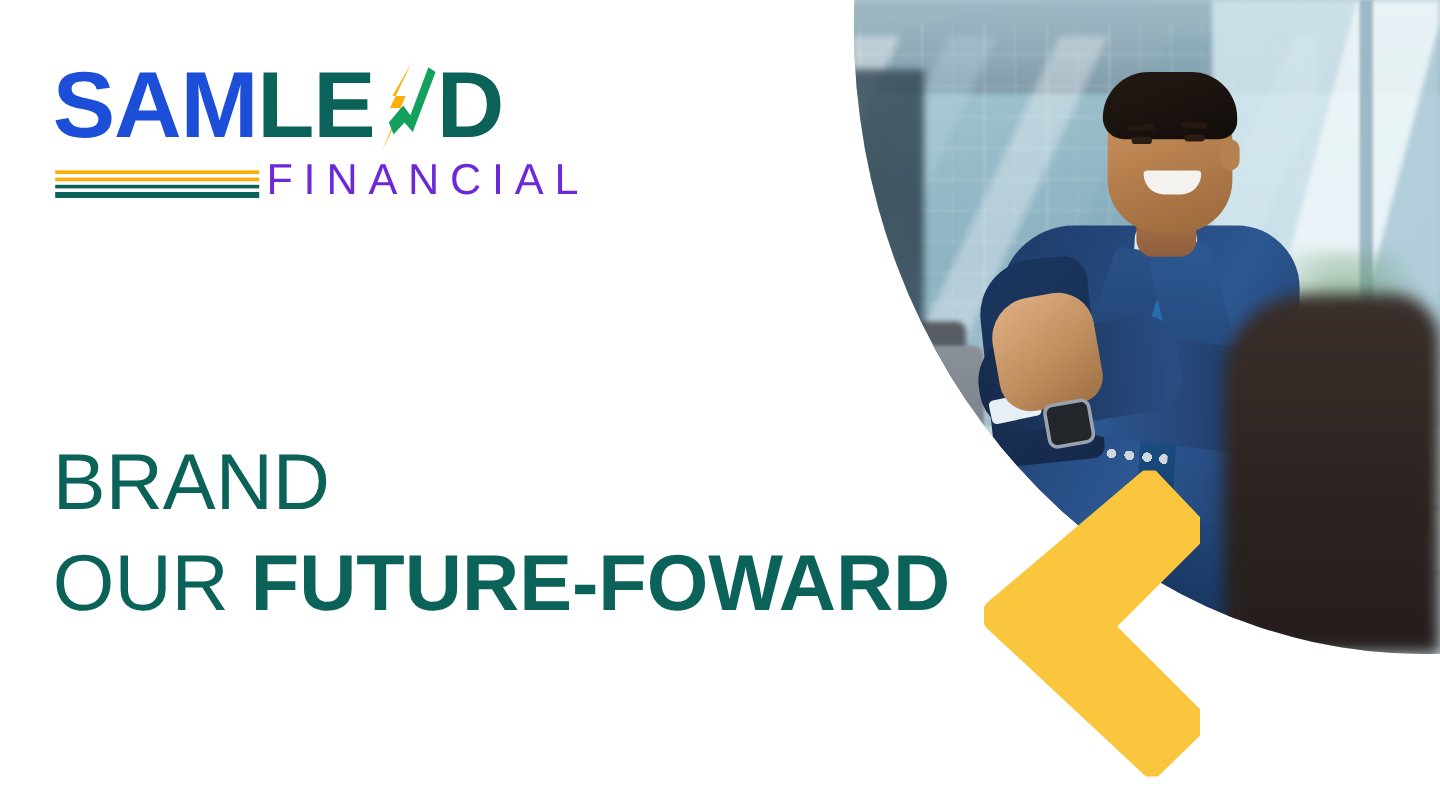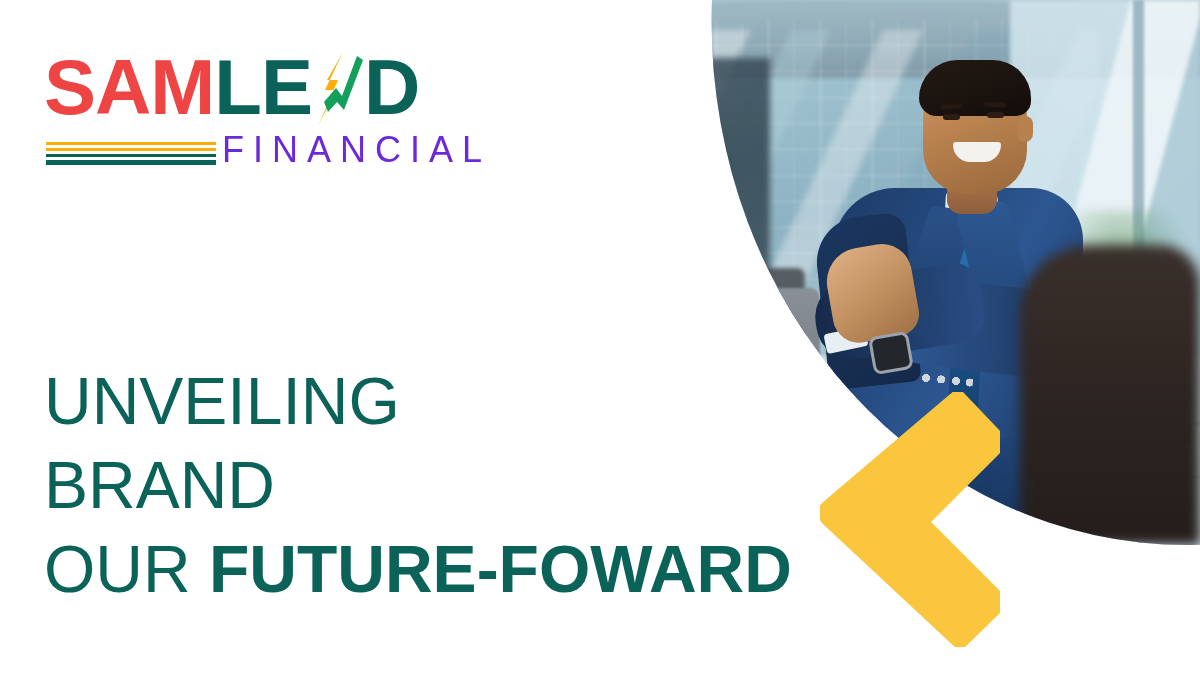--- a/index.html
+++ b/index.html
@@ -316,21 +316,21 @@
 
   
   .logo { position: absolute; left: 44px; top: 48px; }
   .logo-wordmark {
     font-size: 78px;
     font-weight: 700;
     line-height: 1;
     letter-spacing: -1px;
     white-space: nowrap;
   }
-  .logo-sam { color: #ef4444; }
+  .logo-sam { color: #1d4ed8; }
   .logo-le, .logo-d { color: #0a6259; }
   .logo-mark {
     display: inline-block;
     width: 52px;
     height: 78px;
     vertical-align: top;
     position: relative;
     top: 2px;
   }
   .logo-mark svg { display: block; width: 100%; height: 100%; }
@@ -452,18 +452,17 @@
         <div class="stripe stripe-orange"></div>
         <div class="stripe stripe-orange"></div>
         <div class="stripe stripe-teal-thin"></div>
         <div class="stripe stripe-teal-thick"></div>
       </div>
       <div class="logo-financial">FINANCIAL</div>
     </div>
   </div>
 
   <div class="headline">
-    <div class="line">UNVEILING</div>
     <div class="line">BRAND</div>
     <div class="line"><span>OUR </span><span class="emph">FUTURE-FOWARD</span></div>
   </div>
 
 </div>
 
 </body></html>

